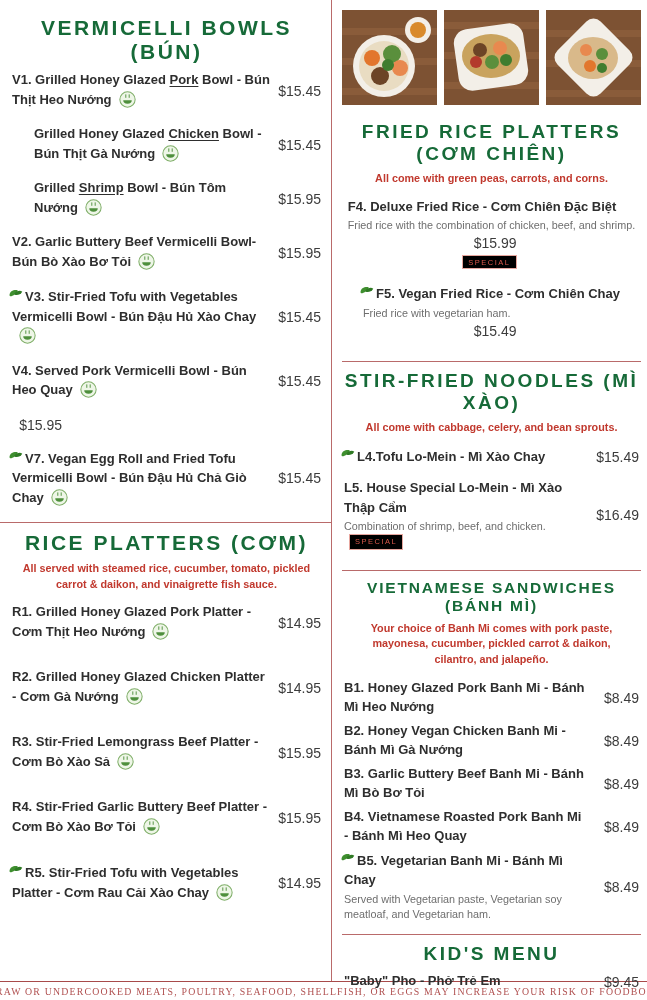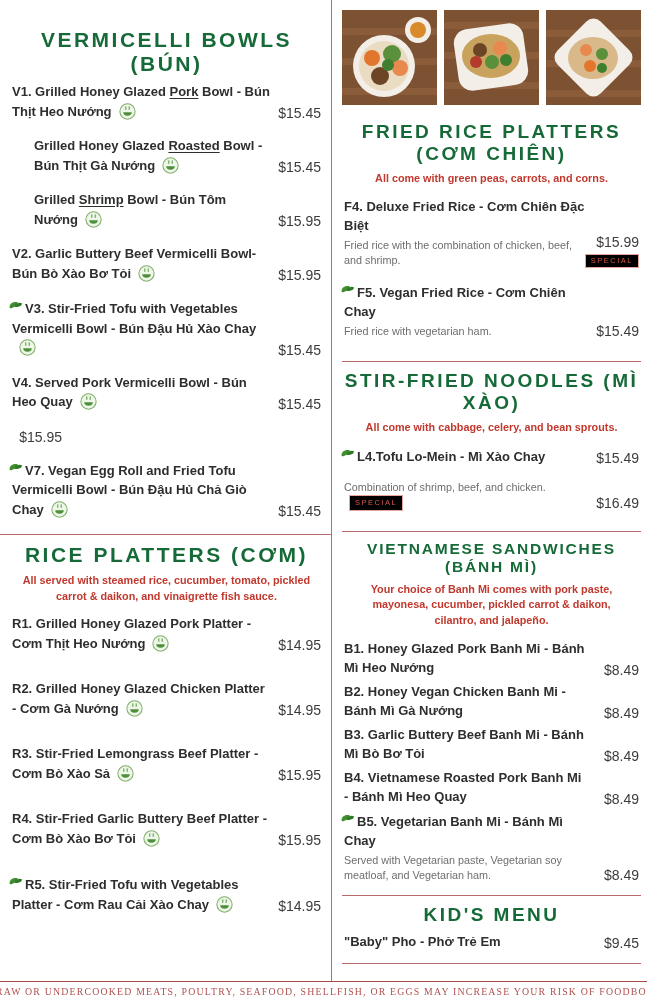--- a/index.html
+++ b/index.html
@@ -9,47 +9,47 @@
     --ink:#2e2e2e;
     --desc:#6e6e6e;
     --price:#3c3c3c;
     --special:#d9594c;
   }
   *{margin:0;padding:0;box-sizing:border-box;}
   html,body{width:647px;height:1000px;overflow:hidden;background:#fff;
     font-family:"Liberation Sans",sans-serif;color:var(--ink);}
   .menu{display:flex;height:981px;}
   .col-left{width:332px;flex-shrink:0;border-right:1px solid var(--divider);
-    padding:24px 10px 0 12px;}
+    padding:12px 10px 0 12px;}
   .col-right{flex:1;display:flex;flex-direction:column;padding:8px 8px 0 10px;}
 
   .sec-title{font-weight:bold;color:var(--green);text-align:center;
     letter-spacing:2.5px;margin:4px 0 6px 0;}
   .h-lg{font-size:21px;}
   .h-md{font-size:19px;}
   .h-sm{font-size:15.5px;letter-spacing:1.8px;}
   .sec-note{color:var(--red);font-weight:bold;font-size:10.8px;text-align:center;
     line-height:1.45;margin:0 auto 10px auto;max-width:95%;}
 
   .rsection{border-bottom:1px solid var(--divider);padding:4px 2px 8px 2px;}
   .left-divider{border-bottom:1px solid var(--divider);margin:6px -10px 8px -12px;}
 
-  .item{display:flex;align-items:flex-end;}
+  .item{display:flex;align-items:center;}
   .item-main{flex:1;min-width:0;}
   .price-col{width:50px;flex-shrink:0;text-align:right;display:flex;
     flex-direction:column;align-items:flex-end;gap:4px;}
   .price{font-size:14px;color:var(--price);padding-top:2px;}
   .iname{font-size:13px;font-weight:bold;line-height:1.5;color:var(--ink);}
   .iname .uline{text-decoration:underline;text-underline-offset:2px;}
   .idesc{font-size:10.8px;color:var(--desc);line-height:1.4;margin-top:2px;}
   .item.indent .iname{padding-left:22px;display:inline-block;}
 
   .v-items .item{margin-bottom:15px;}
   .r-items .item{margin-bottom:26px;}
-  .f-items .item{margin-bottom:14px;}
+  .f-items .item{margin-bottom:14px;flex-direction:column;}
   .n-items .item{margin-bottom:12px;}
   .b-items .item{margin-bottom:4px;}
   .k-items .item{margin-bottom:4px;}
 
   .special{display:inline-block;font-size:7.5px;letter-spacing:1.5px;
     color:var(--special);border:1px solid #e7a79f;padding:1.5px 5px;
     vertical-align:2px;margin-left:5px;white-space:nowrap;background:#000000;}
   .leaf-ic{display:inline-block;width:15px;height:12px;vertical-align:1px;
     margin-right:2px;margin-left:-4px;}
   .dish-ic{display:inline-block;width:17px;height:17px;vertical-align:-4px;
@@ -82,21 +82,21 @@
                 </svg></span></span>
       
     </div>
     <div class="price-col">
       <span class="price">$15.45</span>
 
     </div>
   </div>
         <div class="item indent">
     <div class="item-main">
-      <span class="iname"><span>Grilled Honey Glazed </span><span class="uline">Roasted</span><span> Bowl - Bún Thịt Gà Nướng</span><span class="dish-ic"><svg viewBox="0 0 20 20" width="17" height="17">
+      <span class="iname"><span>Grilled Honey Glazed </span><span class="uline">Chicken</span><span> Bowl - Bún Thịt Gà Nướng</span><span class="dish-ic"><svg viewBox="0 0 20 20" width="17" height="17">
                   <circle cx="10" cy="10" r="9" fill="#eef6e7" stroke="#7fae68" stroke-width="1.2"></circle>
                   <path d="M5 11 h10 a5 4 0 0 1 -10 0 Z" fill="#4e8f3c"></path>
                   <path d="M8 8 v-4 M12 8 v-4" stroke="#4e8f3c" stroke-width="1.1" fill="none"></path>
                 </svg></span></span>
       
     </div>
     <div class="price-col">
       <span class="price">$15.45</span>
 
     </div>
@@ -353,20 +353,21 @@
                   </svg></span><span>L4.Tofu Lo-Mein - Mì Xào Chay</span><span class="uline"></span><span></span></span>
       
     </div>
     <div class="price-col">
       <span class="price">$15.49</span>
 
     </div>
   </div>
           <div class="item">
     <div class="item-main">
+      <span class="iname"><span>L5. House Special Lo-Mein - Mì Xào Thập Cẩm</span><span class="uline"></span><span></span></span>
       <div class="idesc"><span>Combination of shrimp, beef, and chicken.</span><span class="special">SPECIAL</span></div>
     </div>
     <div class="price-col">
       <span class="price">$16.49</span>
 
     </div>
   </div>
         </div>
     </div>
 

